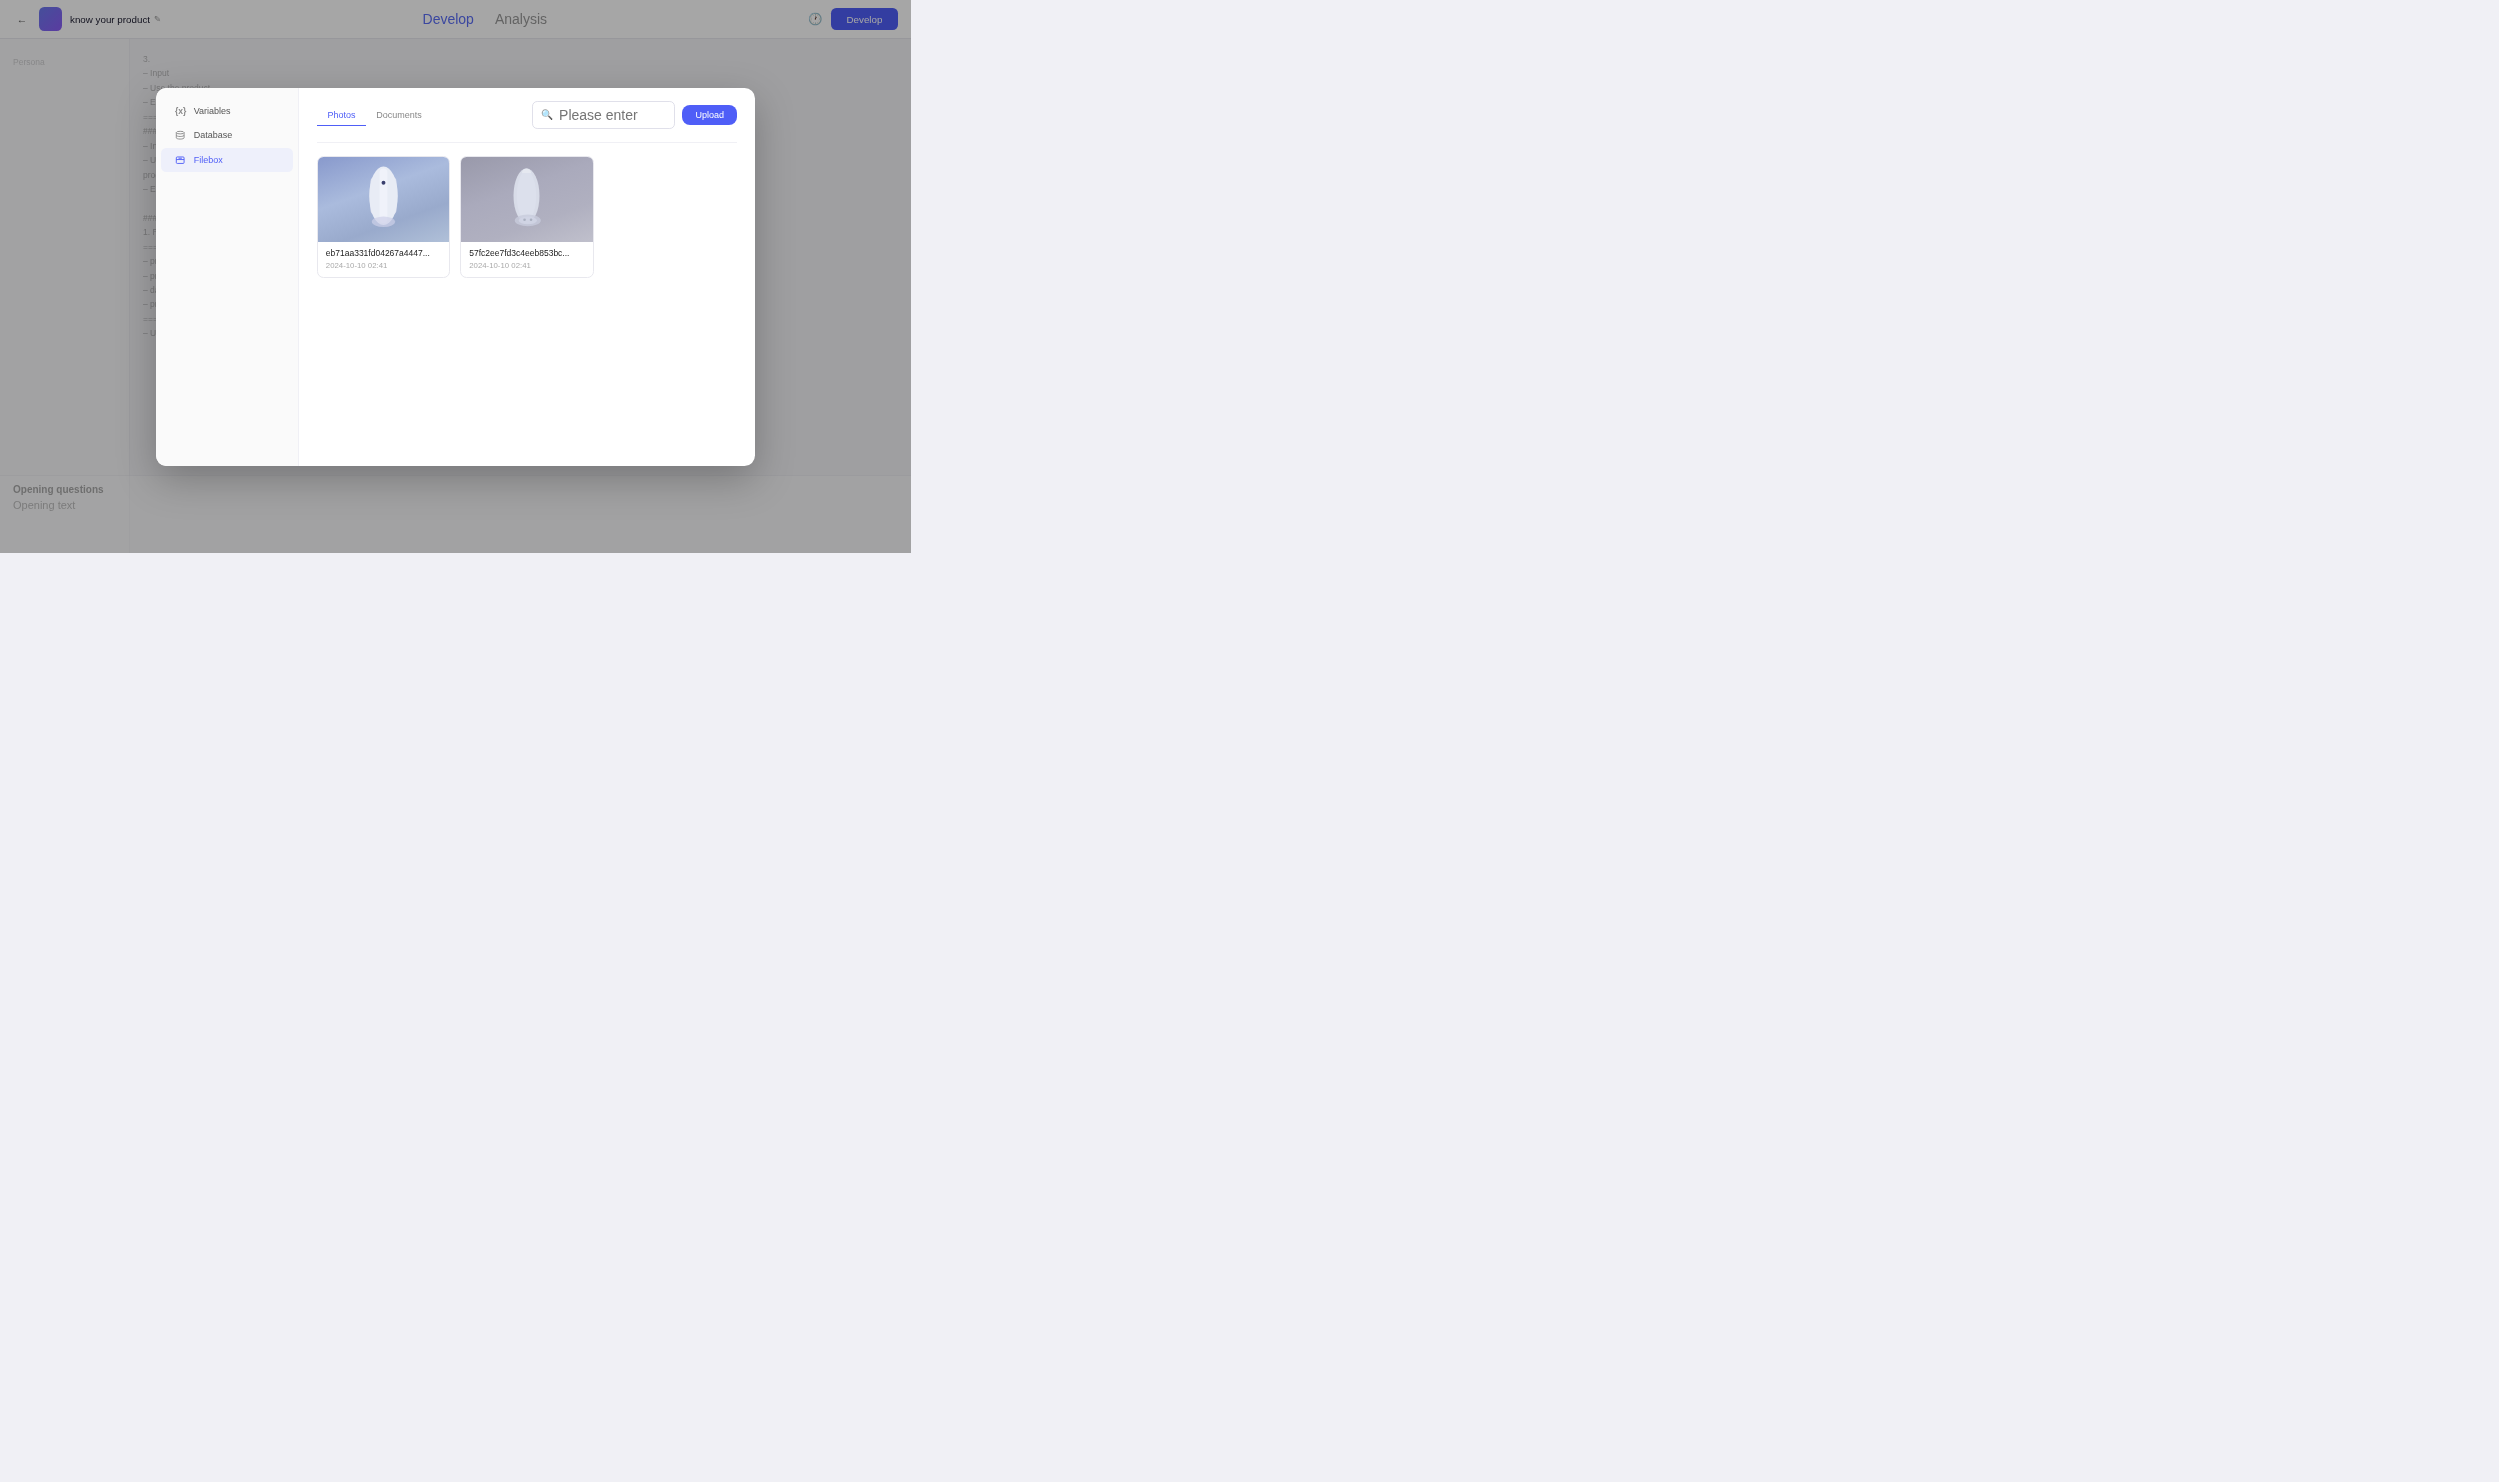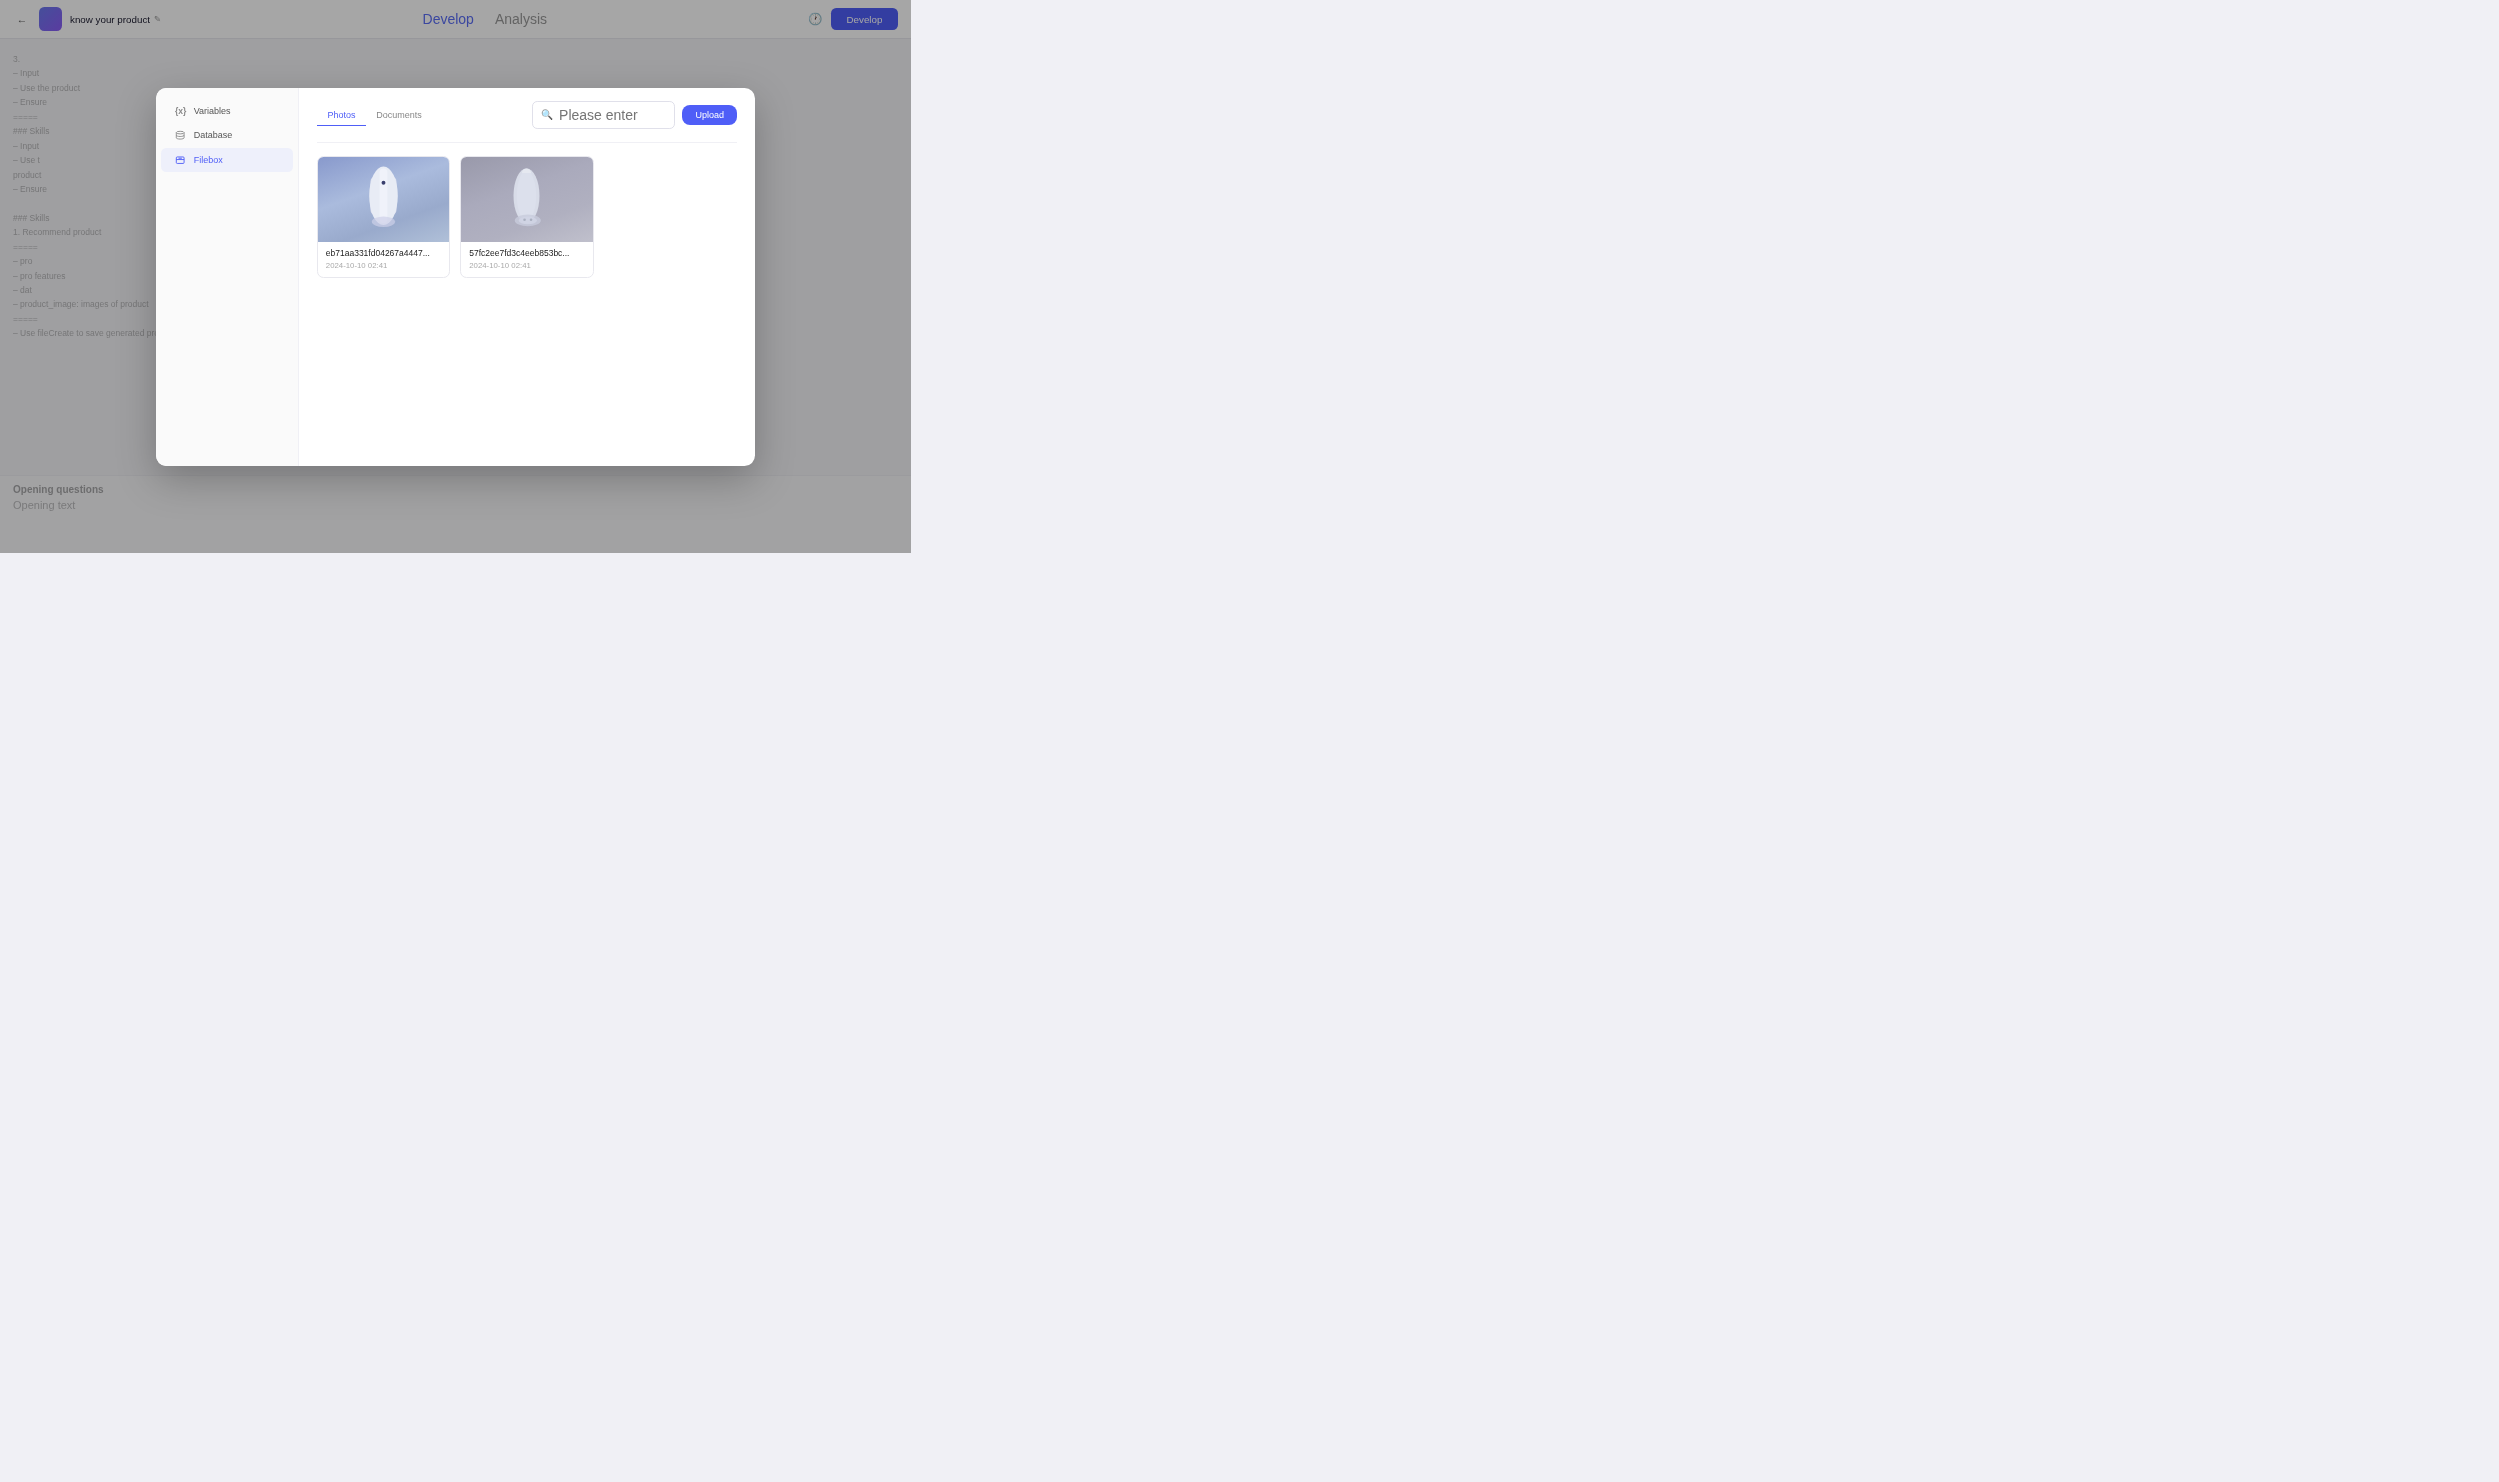--- a/index.html
+++ b/index.html
@@ -373,20 +373,23 @@
       <div class="header-tab active">Develop</div>
       <div class="header-tab">Analysis</div>
     </div>
     <div class="header-right">
       <span class="clock-icon">🕐</span>
       <button class="publish-btn">Develop</button>
     </div>
   </div>
 
   <div class="main-content">
+    <div class="sidebar">
+      <div class="sidebar-title">Persona</div>
+    </div>
     <div class="content-area">
       <div>3.</div>
       <div>– Input</div>
       <div>– Use the product</div>
       <div>– Ensure</div>
       <div>=====</div>
       <div>### Skills</div>
       <div>– Input</div>
       <div>– Use t</div>
       <div>product</div>

